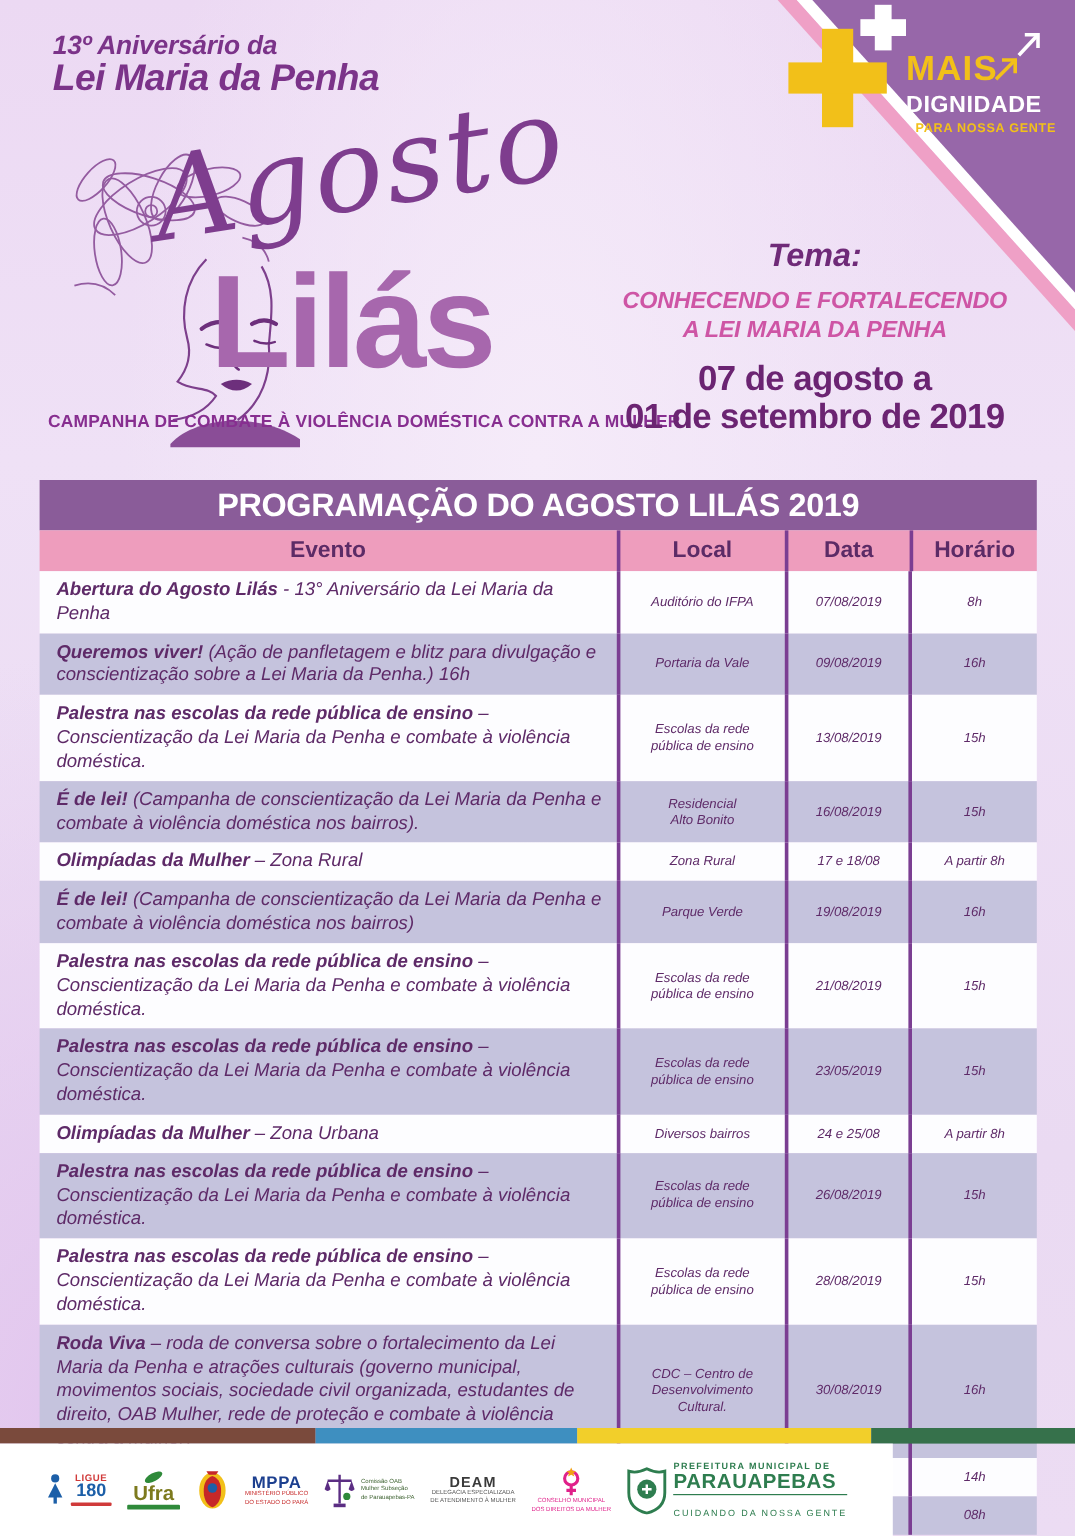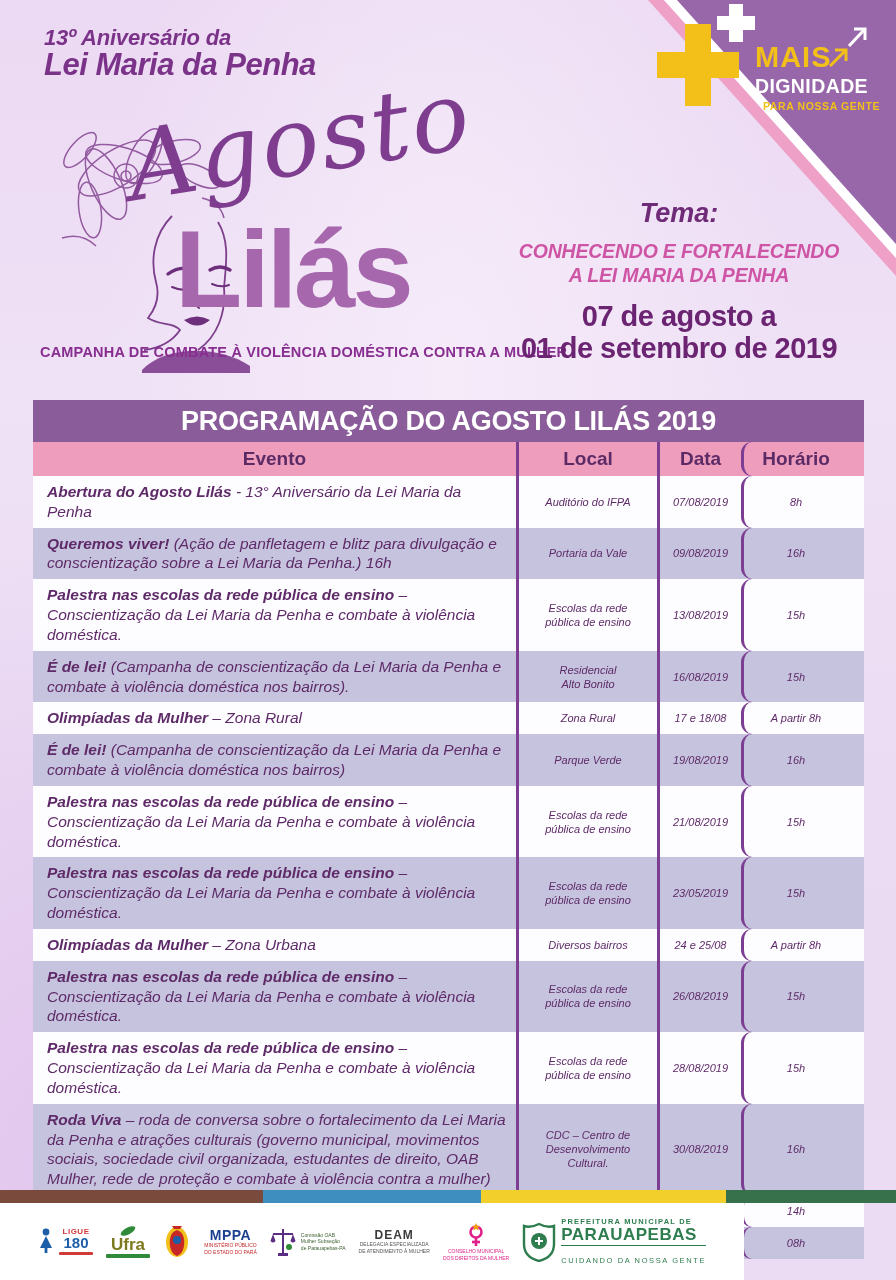--- a/index.html
+++ b/index.html
@@ -27,21 +27,21 @@
   .tema .t-label{font-size:27px;font-weight:bold;font-style:italic;color:#6f2a78;margin-bottom:10px;}
   .tema .t-line{font-size:19.5px;font-weight:bold;font-style:italic;color:#ce55a5;line-height:1.25;letter-spacing:-.2px;}
   .tema .t-dates{margin-top:12px;font-size:29px;font-weight:bold;color:#6b2472;line-height:1.12;letter-spacing:-.5px;}
   
   .schedule{position:absolute;left:33px;top:400px;width:831px;}
   .title-bar{height:42px;background:#8a5c99;display:flex;align-items:center;justify-content:center;
     color:#fff;font-size:27px;font-weight:bold;letter-spacing:-.3px;}
   .head-row{display:flex;background:#ee9dbd;align-items:stretch;}
   .hcell{display:flex;align-items:center;justify-content:center;font-weight:bold;font-size:19px;color:#5c2b66;
     padding:6px 2px;box-sizing:border-box;}
-  .c-ev{width:483px;} .c-lo{width:141px;} .c-da{width:84px;} .c-ho{width:107px;border-radius:11px;}
+  .c-ev{width:483px;} .c-lo{width:141px;} .c-da{width:104px;} .c-ho{width:107px;}
   .bl{border-left:3px solid #7b3e92;}
   .tbody .trow{display:flex;align-items:stretch;}
   .tbody .trow:nth-child(odd){background:#fdfdff;}
   .tbody .trow:nth-child(even){background:#c5c3dd;}
   .cell{display:flex;align-items:center;box-sizing:border-box;font-style:italic;color:#5e2a68;line-height:1.28;}
   .ev-cell{justify-content:flex-start;text-align:left;padding:6px 10px 6px 14px;font-size:15.5px;border-radius:23px;}
   .ev-cell .lead{font-weight:bold;}
   .mid{justify-content:center;text-align:center;padding:5px 4px;font-size:11px;white-space:pre-line;}
   
   .stripe{position:absolute;left:0;top:1190px;width:896px;height:13px;display:flex;}

